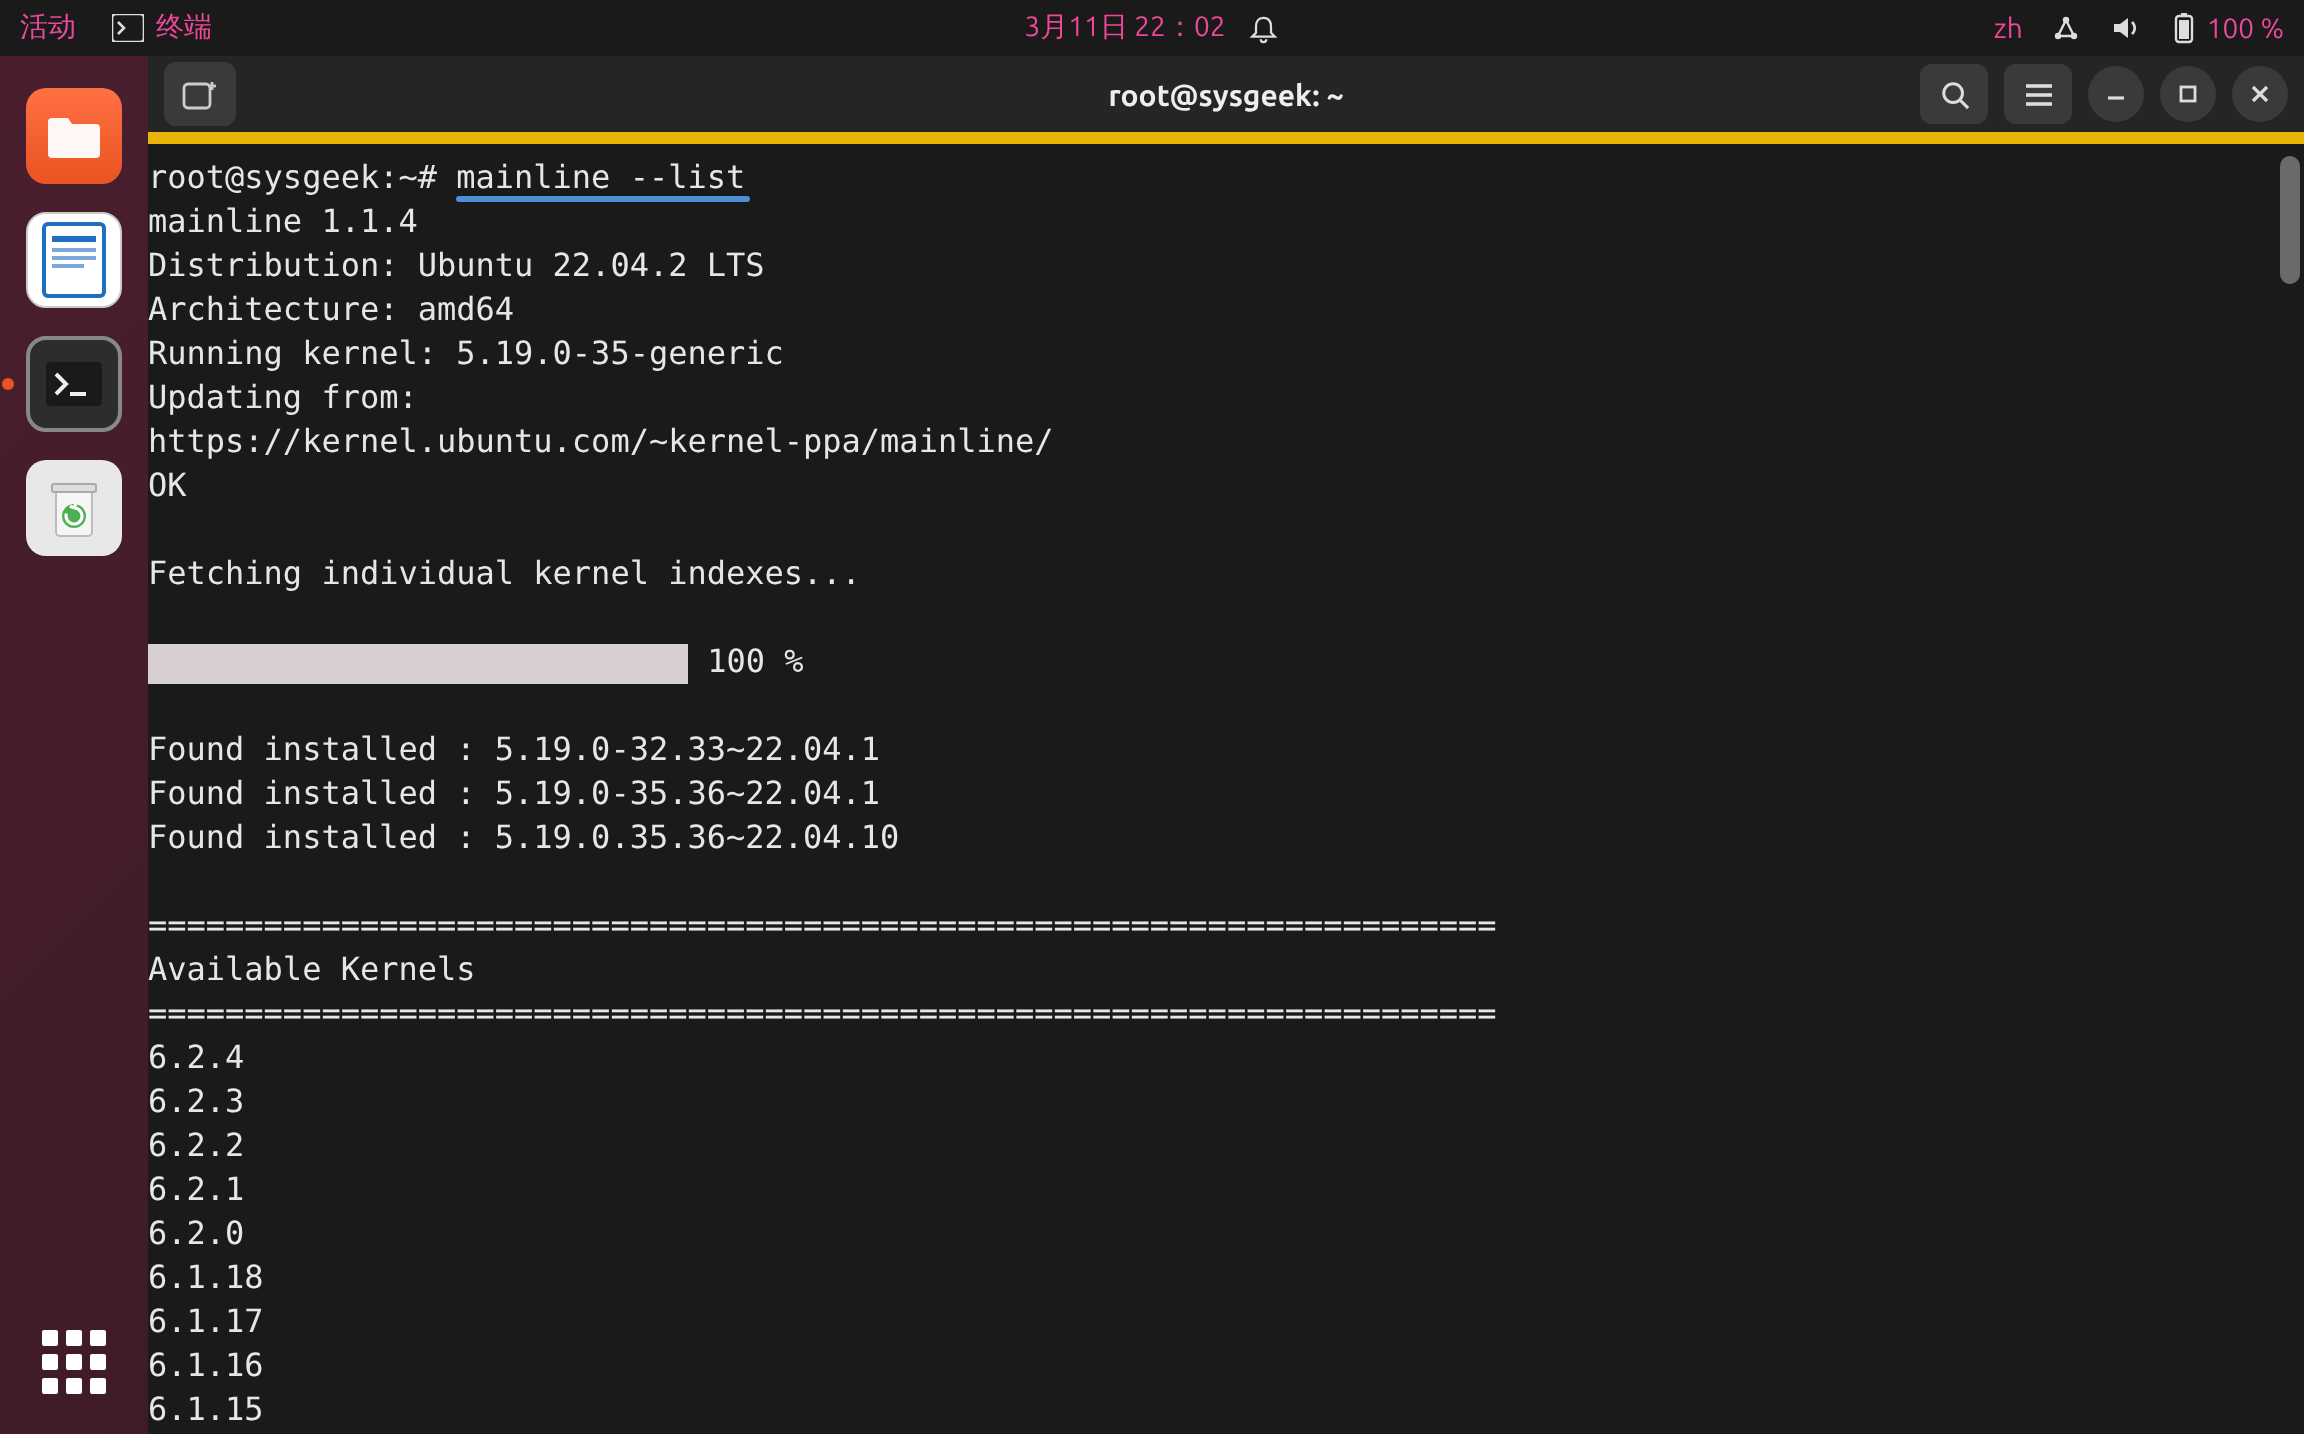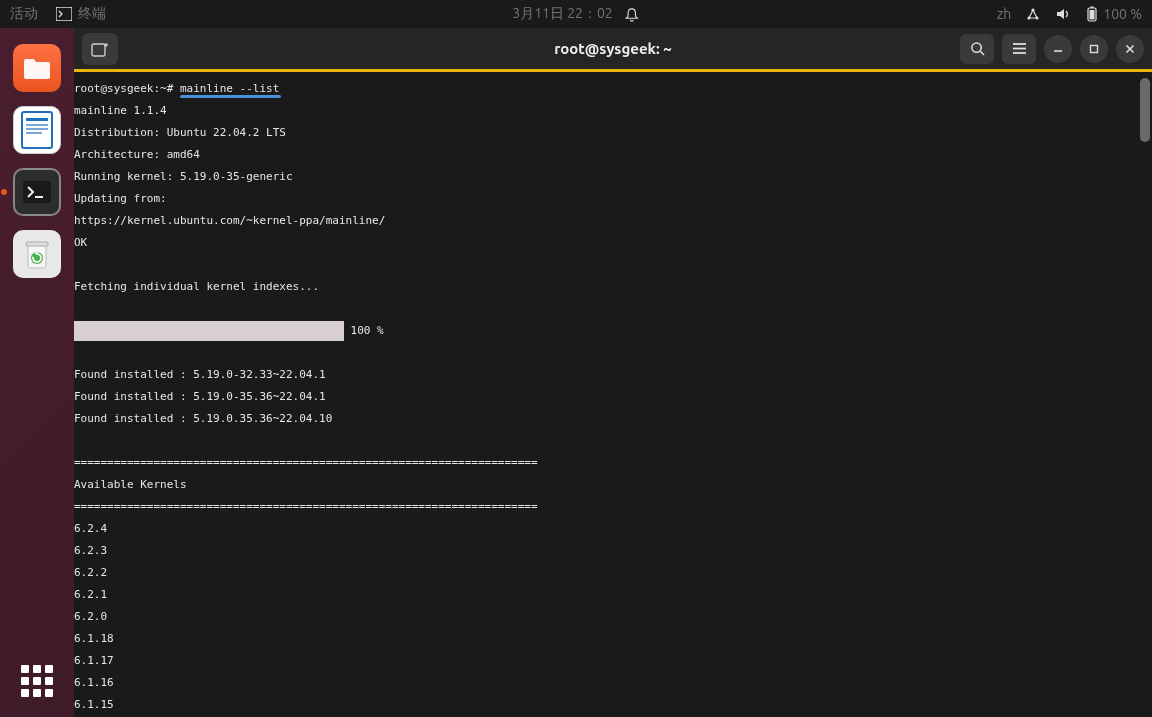--- a/index.html
+++ b/index.html
@@ -13,21 +13,21 @@
       color: #fff;
     }
     
     .topbar {
       height: 28px;
       background: #1a1a1a;
       display: flex;
       align-items: center;
       padding: 0 10px;
       font-size: 14px;
-      color: #737373;
+      color: #ec4899;
       position: relative;
     }
     .topbar-left { display: flex; align-items: center; gap: 18px; }
     .topbar-app { display: flex; align-items: center; gap: 6px; }
     .topbar-center {
       position: absolute;
       left: 50%;
       transform: translateX(-50%);
       display: flex;
       gap: 12px;
@@ -89,21 +89,21 @@
     .term-header {
       position: absolute;
       left: 74px;
       top: 28px;
       right: 0;
       height: 44px;
       background: #252525;
       display: flex;
       align-items: center;
       padding: 0 8px;
-      border-bottom: 3px solid #eab308;
+      border-bottom: 6px solid #eab308;
     }
     .newtab-btn {
       width: 36px;
       height: 32px;
       background: #3a3a3a;
       border-radius: 6px;
       display: flex;
       align-items: center;
       justify-content: center;
       font-size: 16px;
@@ -146,21 +146,21 @@
     }
     
     .terminal {
       position: absolute;
       left: 74px;
       top: 72px;
       right: 0;
       bottom: 0;
       background: #1a1a1a;
       font-family: "Ubuntu Mono", "DejaVu Sans Mono", monospace;
-      font-size: 11px;
+      font-size: 16px;
       line-height: 22px;
       color: #e6e6e6;
       padding: 6px 0 0 0;
       overflow: hidden;
     }
     .terminal pre { margin: 0; white-space: pre-wrap; }
     .cmd { position: relative; }
     .cmd-underline {
       position: absolute;
       bottom: -3px;

